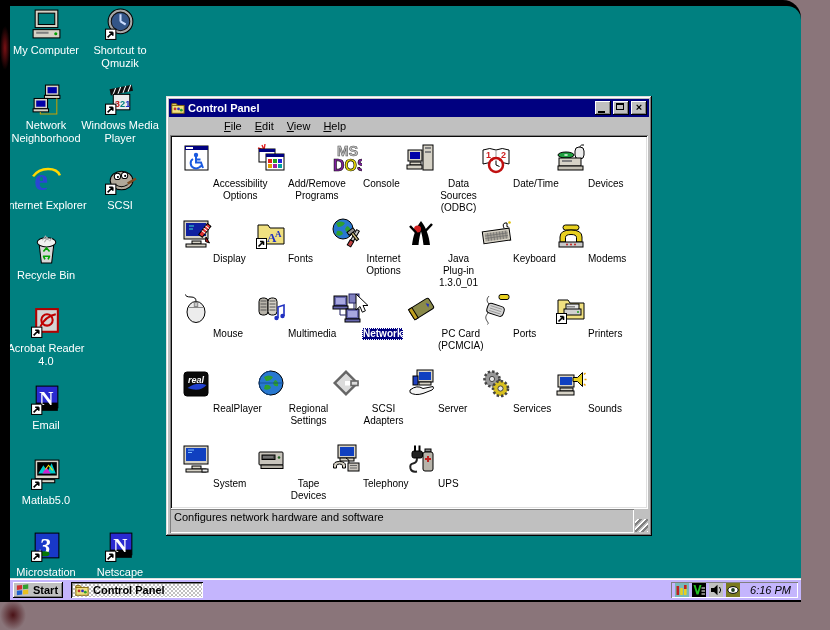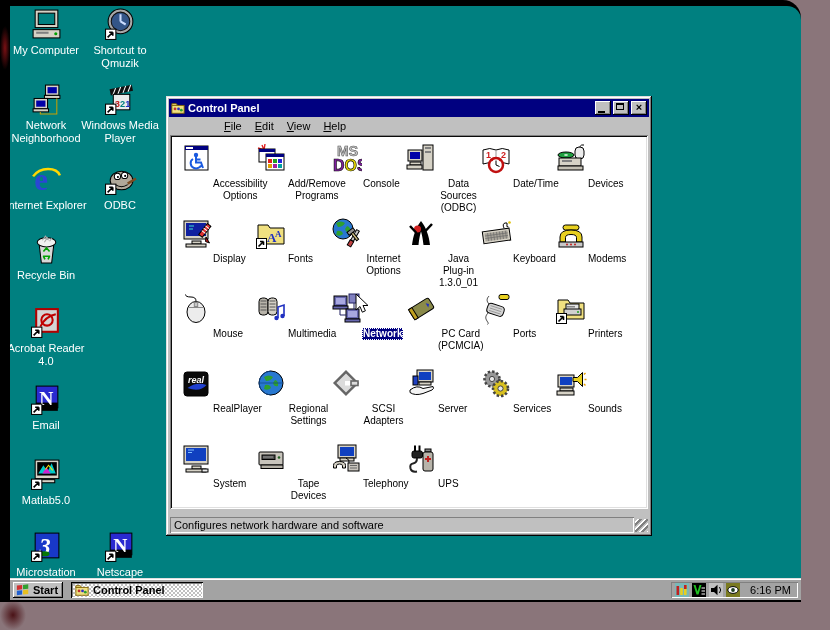--- a/index.html
+++ b/index.html
@@ -48,42 +48,42 @@
     box-shadow: inset 1px 1px 0 #808080, inset -1px -1px 0 #fff, inset 2px 2px 0 #0a0a0a, inset -2px -2px 0 #dfdfdf;
     display:grid;grid-template-columns:repeat(6,75px);grid-auto-rows:75px;
     align-content:start;justify-items:center;padding:8px 0 0 10px;box-sizing:border-box;
   }
   .cp-item{width:75px;display:flex;flex-direction:column;align-items:flex-start;}
   .cp-item .ico{width:32px;height:32px;position:relative;flex:0 0 auto;}
   .cp-lbl{margin-top:3px;font-size:10px;line-height:12px;text-align:center;max-width:73px;color:#000;padding:0 1px;margin-left:32px;}
   .cp-lbl.selected{background:#000080;color:#fff;outline:1px dotted #fff;outline-offset:-1px;font-weight:bold;}
   .cursor-overlay{position:absolute;left:25px;top:1px;width:15px;height:20px;z-index:3;}
   .statusbar{height:20px;margin-top:2px;display:flex;align-items:flex-end;flex:0 0 auto;position:relative;padding:2px 1px 0 1px;}
-  .status-panel{flex:1;height:16px;box-shadow:inset 1px 1px 0 #808080, inset -1px -1px 0 #fff;
+  .status-panel{flex:1;height:24px;box-shadow:inset 1px 1px 0 #808080, inset -1px -1px 0 #fff;
     font-size:11px;line-height:16px;padding-left:4px;color:#000;margin-right:14px;}
   .grip{position:absolute;right:1px;bottom:1px;width:13px;height:13px;
     background:repeating-linear-gradient(135deg,#c0c0c0 0 2px,#fff 2px 3px,#808080 3px 5px);}
 
   
-  .taskbar{position:absolute;left:0;bottom:0;width:100%;height:21px;background:#a3a3a3;z-index:10;
+  .taskbar{position:absolute;left:0;bottom:0;width:100%;height:21px;background:#c4b5fd;z-index:10;
     border-top:1px solid #fff;box-shadow:0 -1px 0 #dfdfdf;display:flex;align-items:center;padding:0 3px;box-sizing:border-box;}
   .start-btn{height:16px;background:#c0c0c0;display:inline-flex;align-items:center;gap:3px;padding:0 5px 0 3px;
     box-shadow: inset -1px -1px 0 #000, inset 1px 1px 0 #fff, inset -2px -2px 0 #808080;
     font-weight:bold;font-size:11px;color:#000;flex:0 0 auto;}
   .start-btn .ico{width:14px;height:14px;}
   .task-btn{height:16px;width:132px;margin-left:8px;display:inline-flex;align-items:center;gap:4px;padding:0 4px;
     box-shadow: inset 1px 1px 0 #000, inset -1px -1px 0 #fff, inset 2px 2px 0 #808080;
     background-image:repeating-conic-gradient(#ffffff 0% 25%, #c0c0c0 25% 50%);background-size:4px 4px;
     font-weight:bold;font-size:11px;color:#000;flex:0 0 auto;}
   .task-btn .ico{width:14px;height:14px;flex:0 0 auto;}
   .task-btn span{white-space:nowrap;overflow:hidden;}
   .tray{margin-left:auto;height:16px;display:flex;align-items:center;gap:3px;padding:0 7px 0 4px;
     box-shadow:inset 1px 1px 0 #808080, inset -1px -1px 0 #fff;}
   .tray .ico{width:14px;height:14px;}
-  .tray .clock{font-size:11px;color:#000;margin-left:7px;white-space:nowrap;}
+  .tray .clock{font-size:11px;color:#000;margin-left:7px;white-space:nowrap;font-style:italic;}
 </style>
 </head>
 <body>
 
 <div class="black-frame">
   <div class="red-blotch"></div>
 </div>
 <div class="red-blotch2"></div>
 
 <div class="screen">
@@ -158,21 +158,21 @@
             <circle cx="13" cy="13" r="3" fill="#fff" stroke="#000"></circle>
             <circle cx="20" cy="12" r="3" fill="#fff" stroke="#000"></circle>
             <circle cx="13.5" cy="13.5" r="1" fill="#000"></circle>
             <circle cx="20.5" cy="12.5" r="1" fill="#000"></circle>
             <path d="M11 21 Q17 25 23 21" stroke="#000" fill="none"></path>
             <path d="M23 20 L31 15" stroke="#7a4a20" stroke-width="2.5"></path>
             <rect x="1.5" y="20.5" width="10" height="10" fill="#fff" stroke="#000"></rect>
             <path d="M3.5 28.5 L8.5 23.5 M8.5 23.5 L5 23.5 M8.5 23.5 L8.5 27" stroke="#000" stroke-width="1.6" fill="none"></path>
           </svg>
         </span>
-        <span class="lbl">ODBC</span>
+        <span class="lbl">SCSI</span>
       </div>
       <div class="desk-icon" style="left: -8px; top: 227px;">
         <span class="ico">
           <svg xmlns="http://www.w3.org/2000/svg" viewBox="0 0 32 32" width="100%" height="100%" preserveAspectRatio="xMidYMid meet">
             <path d="M9 12 L23 12 L21 29 L11 29 Z" fill="#d8d8d8" stroke="#000"></path>
             <ellipse cx="16" cy="9" rx="9" ry="4.5" fill="#f2f2f2" stroke="#000"></ellipse>
             <path d="M12 7 L15 3 L18 7 M14 9 L17 4 M19 8 L21 5" stroke="#aaa" fill="none"></path>
             <path d="M13 18 L16 14.5 L19 18 M12.5 22.5 L19.5 22.5 M13 22.5 L14.5 25.5 M19 22.5 L17.5 25.5" stroke="#00a000" stroke-width="1.6" fill="none"></path>
           </svg>
         </span>

